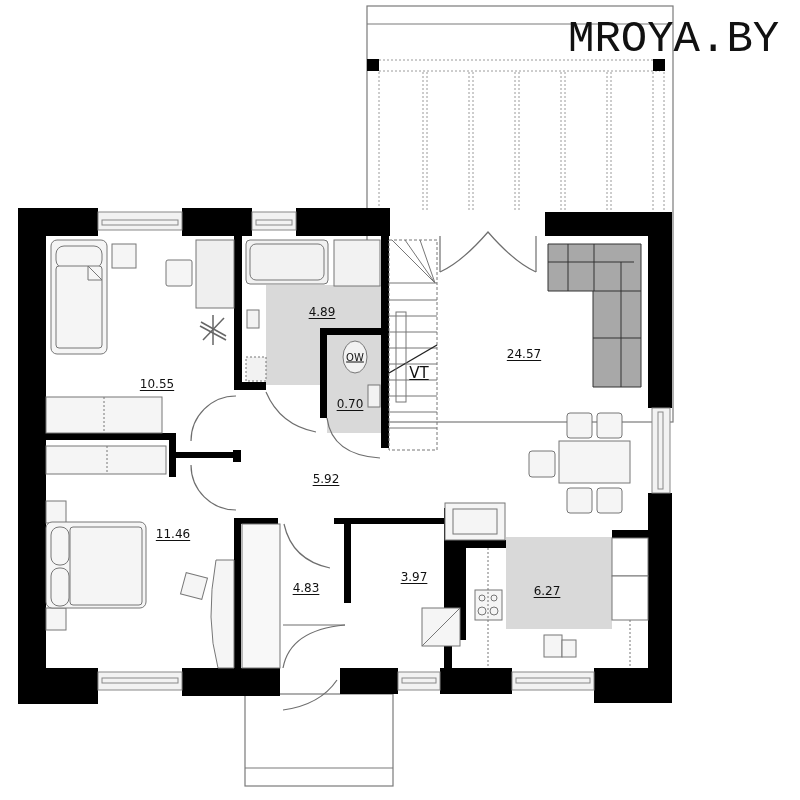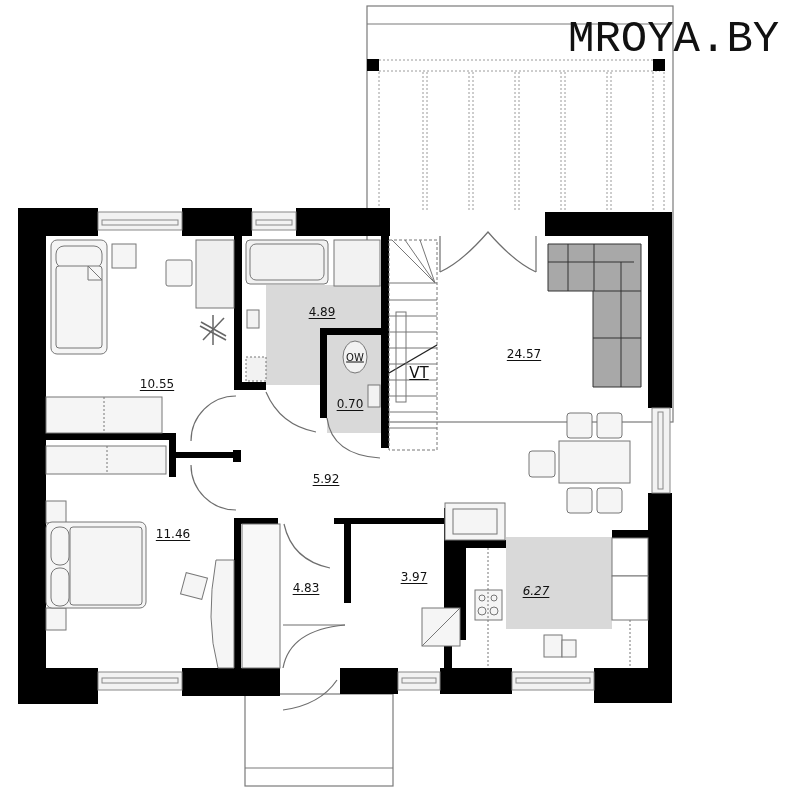--- a/index.html
+++ b/index.html
@@ -233,16 +233,16 @@
 <div class="watermark">MROYA.BY</div>
 
 <div class="room-label" style="left:157px; top:337px;margin-top:47px;">10.55</div>
 <div class="room-label" style="left:306px; top:312px;margin-left:16px;">4.89</div>
 <div class="room-label" style="left:350px; top:404px;">0.70</div>
 <div class="room-label" style="left:524px; top:354px;">24.57</div>
 <div class="room-label" style="left:326px; top:479px;">5.92</div>
 <div class="room-label" style="left:173px; top:534px;">11.46</div>
 <div class="room-label" style="left:306px; top:588px;">4.83</div>
 <div class="room-label" style="left:404px; top:577px;margin-left:10px;">3.97</div>
-<div class="room-label" style="left:536px; top:591px;font-style:italic;">6.27</div>
+<div class="room-label" style="left:547px; top:591px;">6.27</div>
 
 <div class="fixture-label" style="left:355px; top:357px; font-size:10px;">OW</div>
 <div class="fixture-label" style="left:419px; top:373px; font-size:15px;">VT</div>
 
 </body></html>

